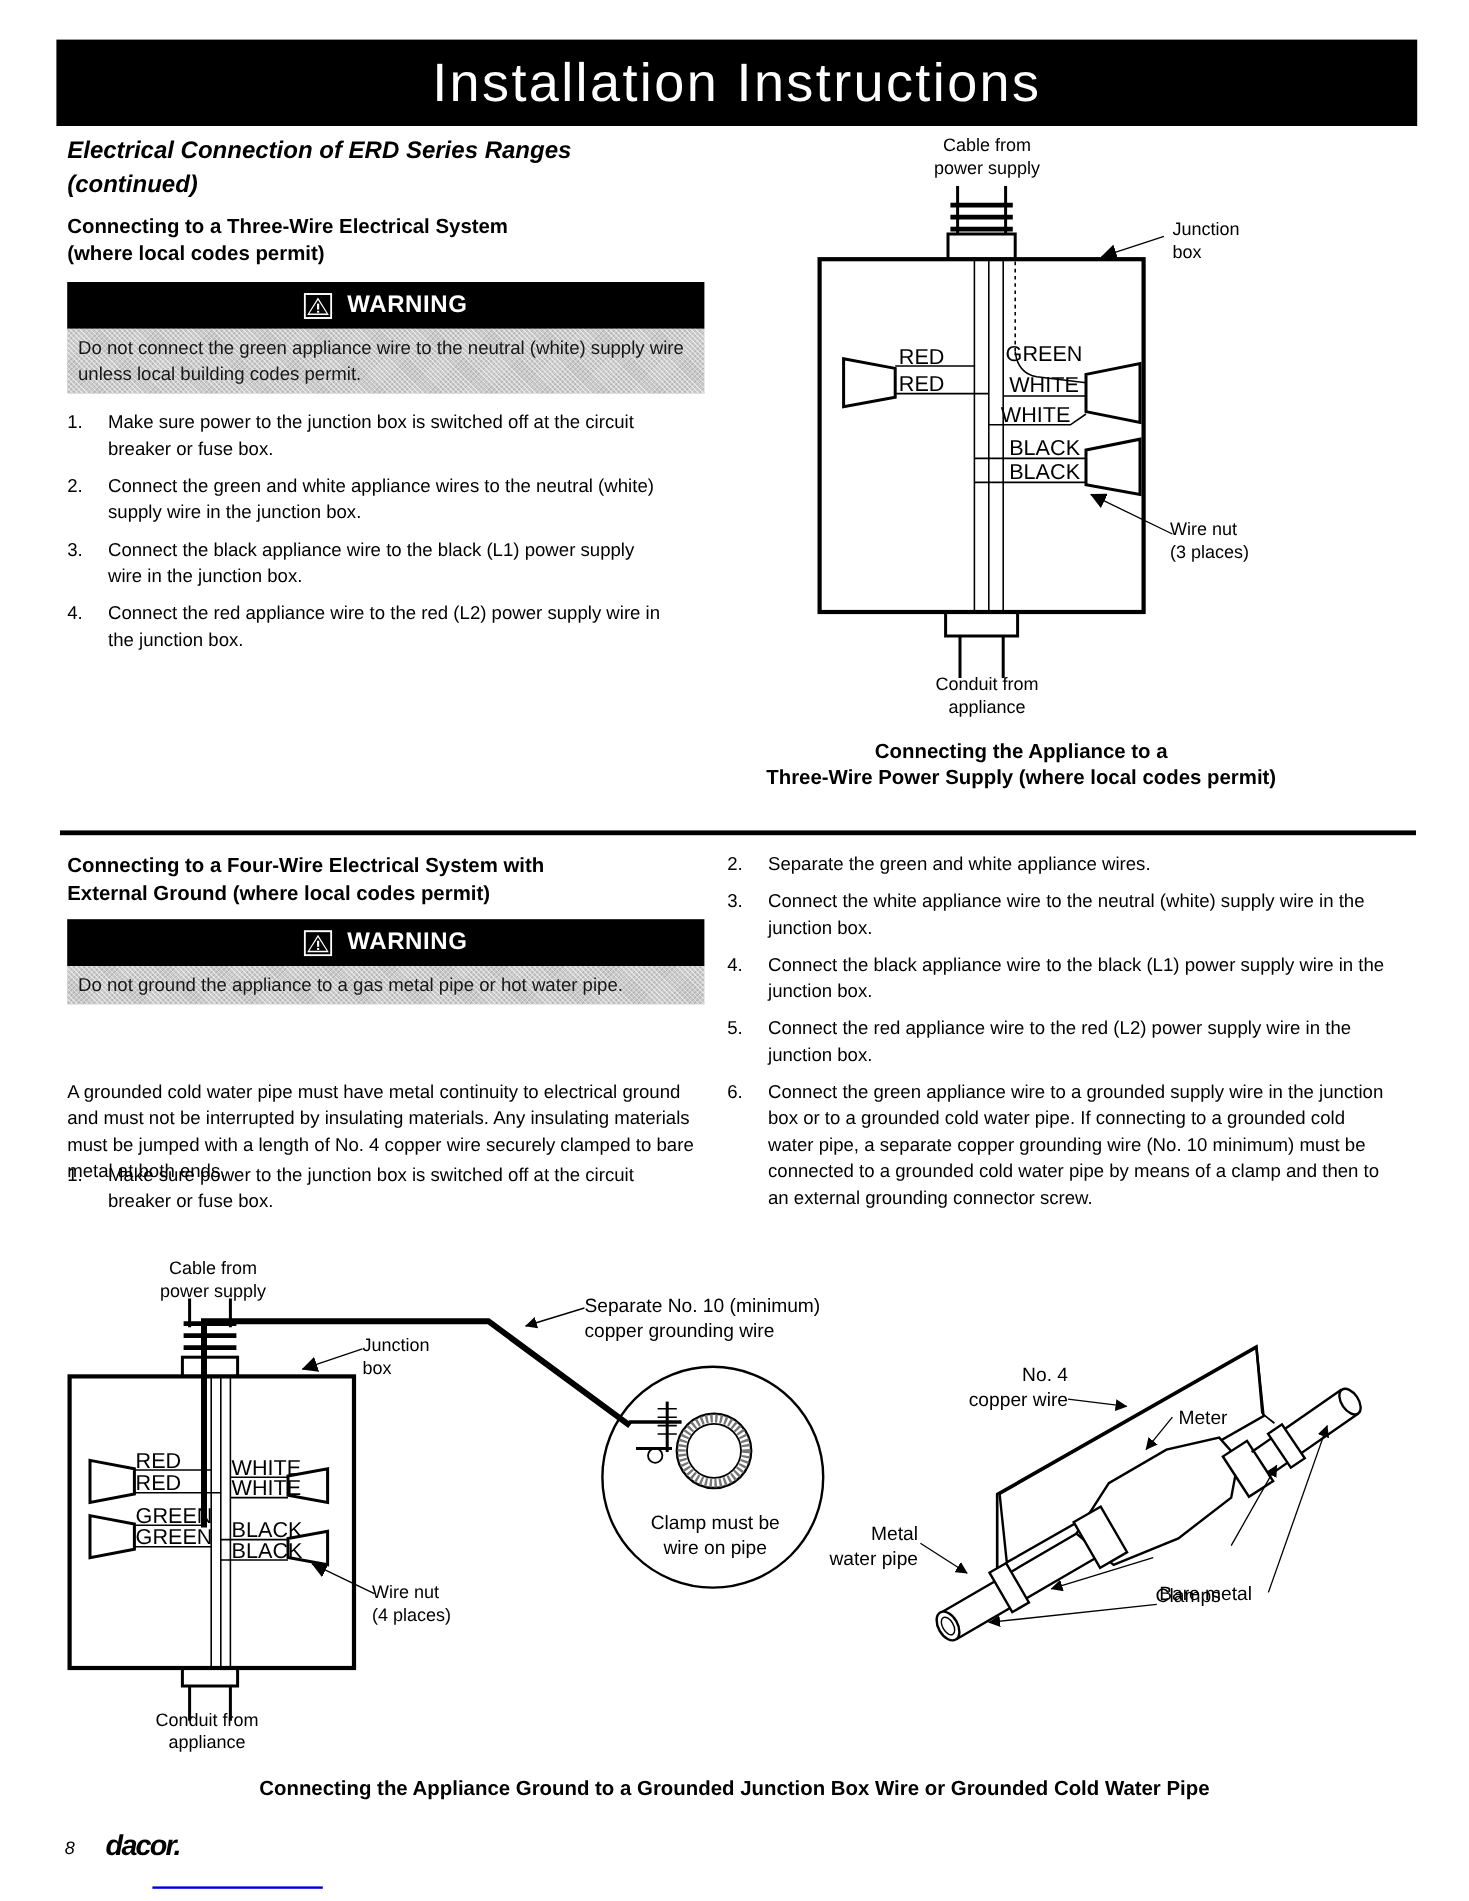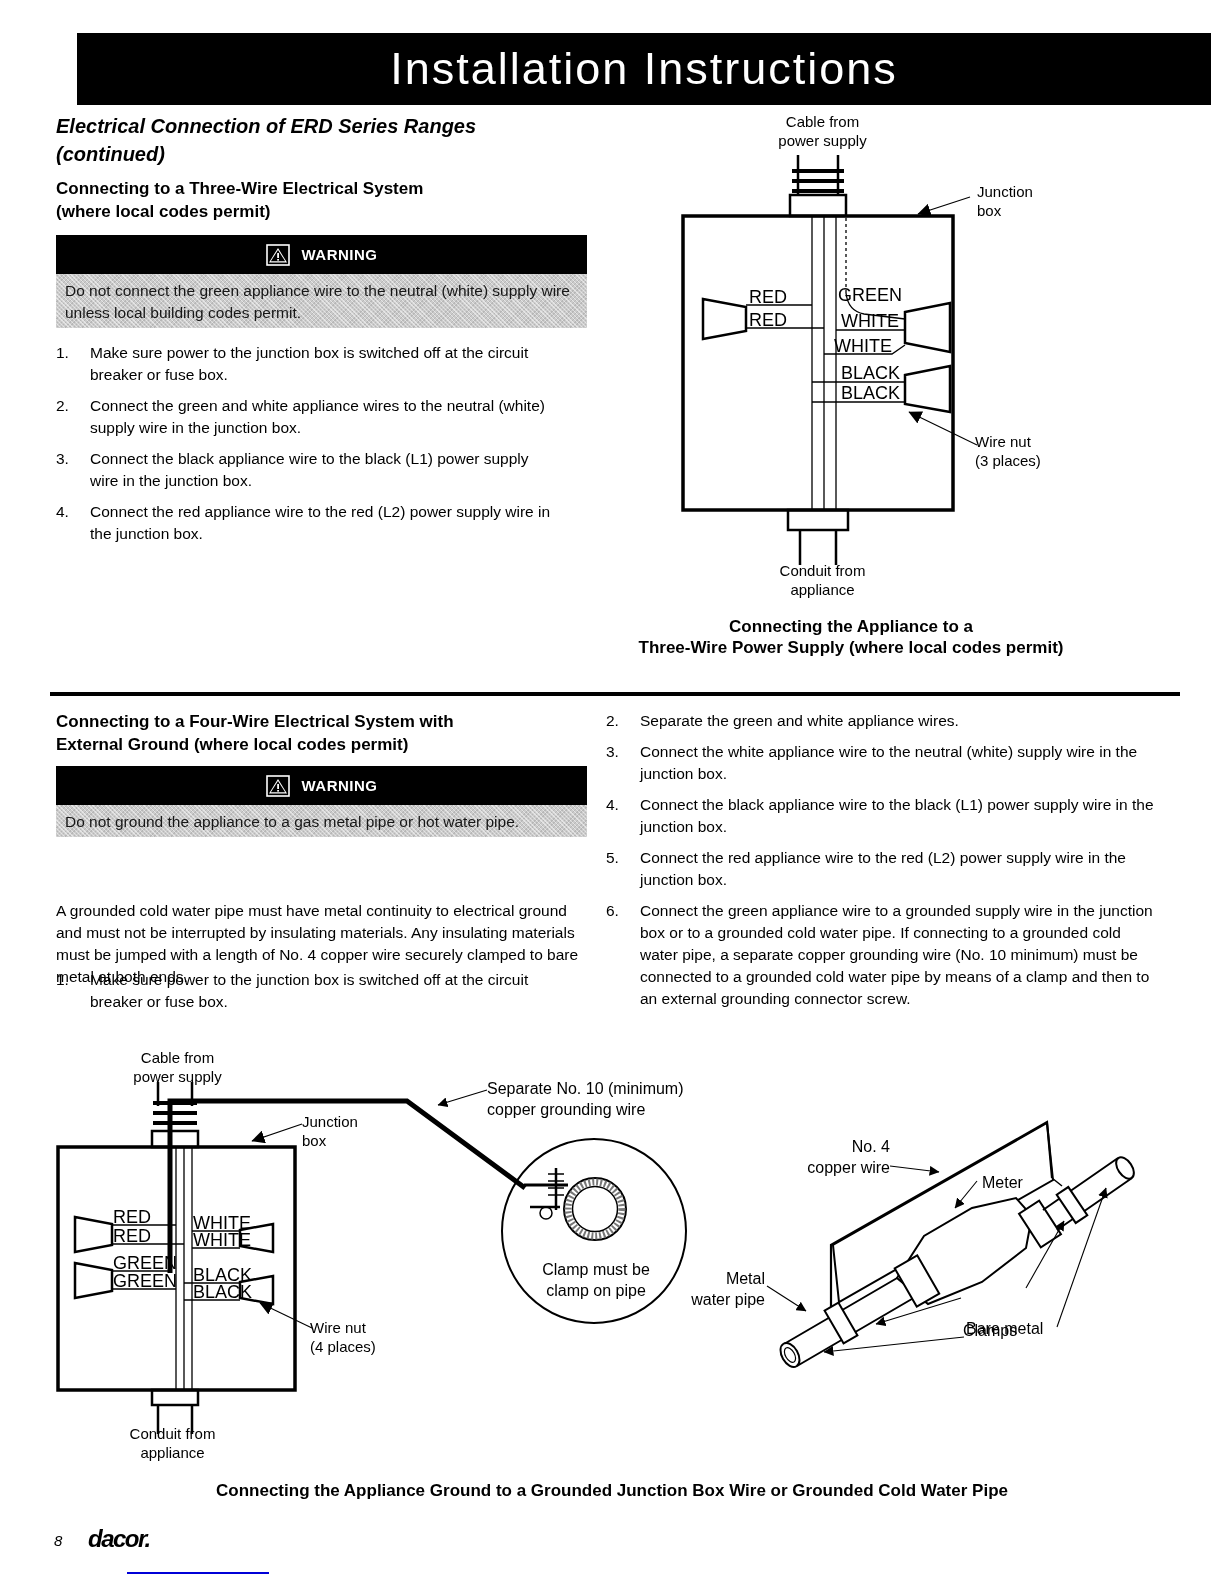--- a/index.html
+++ b/index.html
@@ -2,27 +2,27 @@
 <html><head>
 <meta charset="utf-8">
 <style>
   html,body{margin:0;padding:0;background:#fff;}
   .page{position:relative;width:1224px;height:1584px;background:#fff;overflow:hidden;
         font-family:"Liberation Sans", sans-serif;color:#000;}
   .abs{position:absolute;}
   .c{text-align:center;}
   .r{text-align:right;}
   .header-bar{left:47px;top:33px;width:1134px;height:72px;background:#000;color:#fff;
-              display:flex;align-items:center;justify-content:center;margin-left:30px;}
+              display:flex;align-items:center;justify-content:center;}
   .header-title{font-size:45px;font-weight:400;letter-spacing:2px;}
   .h1{font-size:20px;font-weight:bold;line-height:28px;font-style:italic;}
   .h2{font-size:17px;font-weight:bold;line-height:23px;}
   .warnbox{width:531px;}
   .warnhead{background:#000;color:#fff;height:39px;display:flex;align-items:center;
-            justify-content:center;gap:12px;font-size:15px;font-weight:bold;letter-spacing:.5px;}
+            justify-content:center;gap:12px;font-size:20px;font-weight:bold;letter-spacing:.5px;}
   .warnbody{background-color:#cbcbcb;
             background-image:repeating-linear-gradient(45deg, rgba(255,255,255,.5) 0 1px, transparent 1px 3px),
                              repeating-linear-gradient(-45deg, rgba(90,90,90,.18) 0 1px, transparent 1px 3px);
             font-size:15.5px;line-height:22px;padding:6px 9px 4px 9px;color:#161616;}
   .body-txt{font-size:15.5px;line-height:22px;}
   .step{position:relative;padding-left:34px;margin-bottom:9px;}
   .step .num{position:absolute;left:0;top:0;}
   .cap{font-weight:bold;font-size:17px;line-height:21px;}
   .divider{left:50px;top:692px;width:1130px;height:4px;background:#000;}
   .lbl{font-size:15px;line-height:19px;}
@@ -275,21 +275,21 @@
   <div class="abs lbl c" style="left:110px;top:1424px;width:125px;">
     <div>Conduit from</div>
     <div>appliance</div>
   </div>
   <div class="abs lbl16" style="left:487px;top:1078px;width:240px;">
     <div>Separate No. 10 (minimum)</div>
     <div>copper grounding wire</div>
   </div>
   <div class="abs lbl16 c" style="left:532px;top:1259px;width:128px;">
     <div>Clamp must be</div>
-    <div>clamp on pipe</div>
+    <div>wire on pipe</div>
   </div>
   <div class="abs lbl16 r" style="left:660px;top:1268px;width:105px;">
     <div>Metal</div>
     <div>water pipe</div>
   </div>
   <div class="abs lbl16 r" style="left:795px;top:1136px;width:95px;">
     <div>No. 4</div>
     <div>copper wire</div>
   </div>
   <div class="abs lbl16" style="left:982px;top:1172px;">Meter</div>

